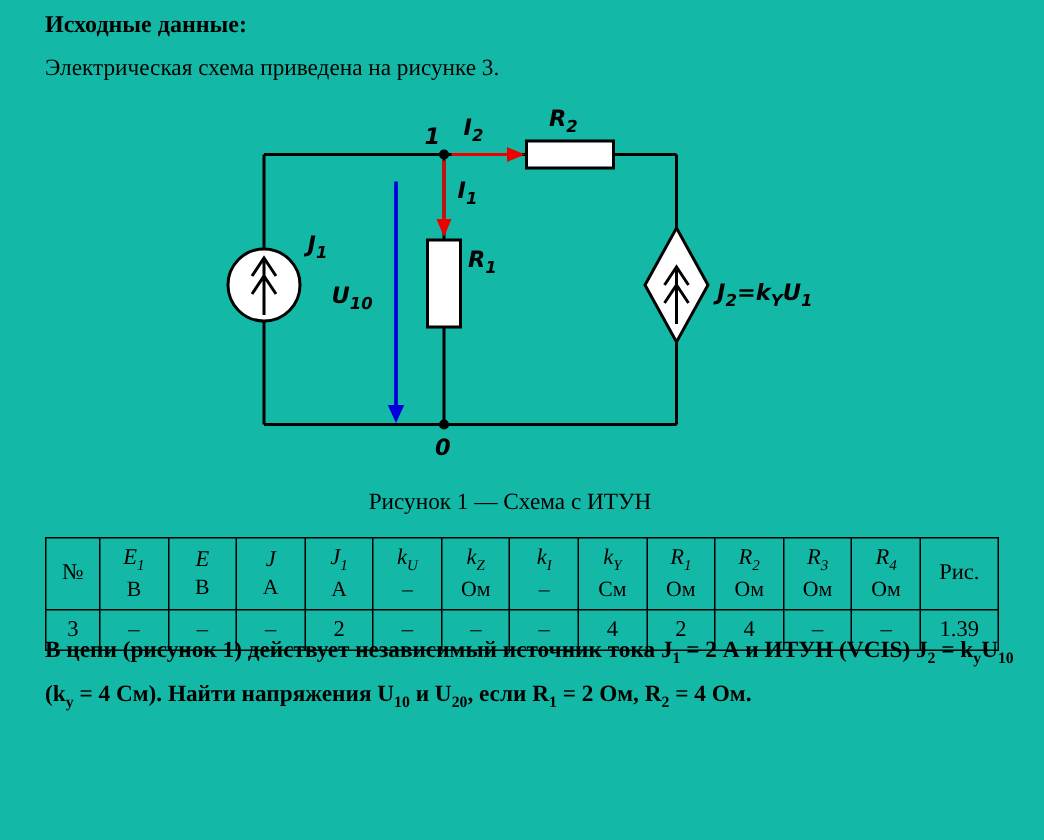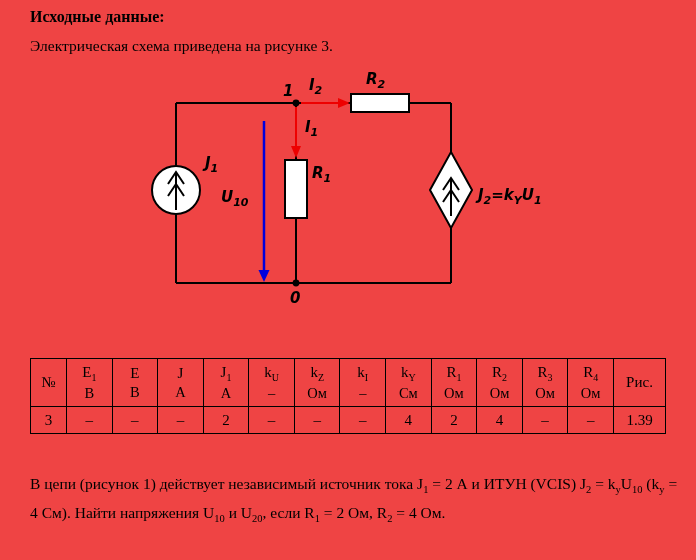--- a/index.html
+++ b/index.html
@@ -1,35 +1,35 @@
 <!DOCTYPE html>
 <html style="--c-wire: #000000; --c-current: #ee0000; --c-voltage: #0000dd;"><head>
 <meta charset="utf-8">
 <style>
   html,body{margin:0;padding:0;background:#fff;}
-  .page{position:relative;width:696px;height:560px;background:#ef4444;overflow:hidden;
+  .page{position:relative;width:696px;height:560px;background:#14b8a6;overflow:hidden;
         font-family:"Liberation Serif","DejaVu Serif",serif;color:#000;}
   .title{position:absolute;left:30px;top:8px;font-size:16px;font-weight:bold;}
   .intro{position:absolute;left:30px;top:37px;font-size:15.5px;}
   .circuit-wrap{position:absolute;left:126px;top:68px;}
   .caption{position:absolute;left:0;top:326px;width:680px;text-align:center;font-size:15.5px;}
 
   .tbl{position:absolute;left:30px;top:358px;width:636px;border-collapse:collapse;
        table-layout:fixed;text-align:center;font-size:15px;}
   .tbl th,.tbl td{border:1px solid #000;padding:0;font-weight:normal;overflow:hidden;}
   .tbl th{height:47px;vertical-align:middle;}
   .tbl td{height:26px;font-size:15px;}
   .tbl .sym{font-size:15px;line-height:1.35;}
   .tbl .unit{font-size:14.5px;line-height:1.3;}
-  .tbl .it{}
+  .tbl .it{font-style:italic;}
   .tbl sub{font-size:10px;}
   .tbl col.c-first{width:36px;}
   .tbl col.c-last{width:52px;}
 
-  .para{position:absolute;left:30px;top:470px;width:650px;font-size:15.5px;line-height:1.82;}
+  .para{position:absolute;left:30px;top:420px;width:650px;font-size:15.5px;line-height:1.82;font-weight:bold;}
   .para sub{font-size:10.5px;}
 
   
   .lbl{font-family:"DejaVu Sans","Liberation Sans",sans-serif;font-style:italic;
        font-weight:bold;font-size:15px;fill:#000;}
   .lbl .s{font-size:11px;}
   .cur-line{stroke:var(--c-current);stroke-width:2;fill:none;}
   .cur-head{fill:var(--c-current);stroke:none;}
   .volt-line{stroke:var(--c-voltage);stroke-width:2.5;fill:none;}
   .volt-head{fill:var(--c-voltage);stroke:none;}
@@ -85,20 +85,21 @@
       <text class="lbl" x="183" y="22"><tspan>I</tspan><tspan class="s" dy="4">2</tspan></text>
       <text class="lbl" x="240" y="16"><tspan>R</tspan><tspan class="s" dy="4">2</tspan></text>
       <text class="lbl" x="179" y="64"><tspan>I</tspan><tspan class="s" dy="4">1</tspan></text>
       <text class="lbl" x="186" y="110"><tspan>R</tspan><tspan class="s" dy="4">1</tspan></text>
       <text class="lbl" x="79" y="100"><tspan>J</tspan><tspan class="s" dy="4">1</tspan></text>
       <text class="lbl" x="95" y="134"><tspan>U</tspan><tspan class="s" dy="4">10</tspan></text>
       <text class="lbl" x="352" y="132"><tspan>J</tspan><tspan class="s" dy="4">2</tspan><tspan dy="-4">=k</tspan><tspan class="s" dy="4">Y</tspan><tspan dy="-4">U</tspan><tspan class="s" dy="4">1</tspan></text>
     </svg>
   </div>
 
+  <div class="caption">Рисунок 1 — Схема с ИТУН</div>
 
   <table class="tbl">
     <colgroup>
       <col class="c-first">
         <col>
         <col>
         <col>
         <col>
         <col>
         <col>

